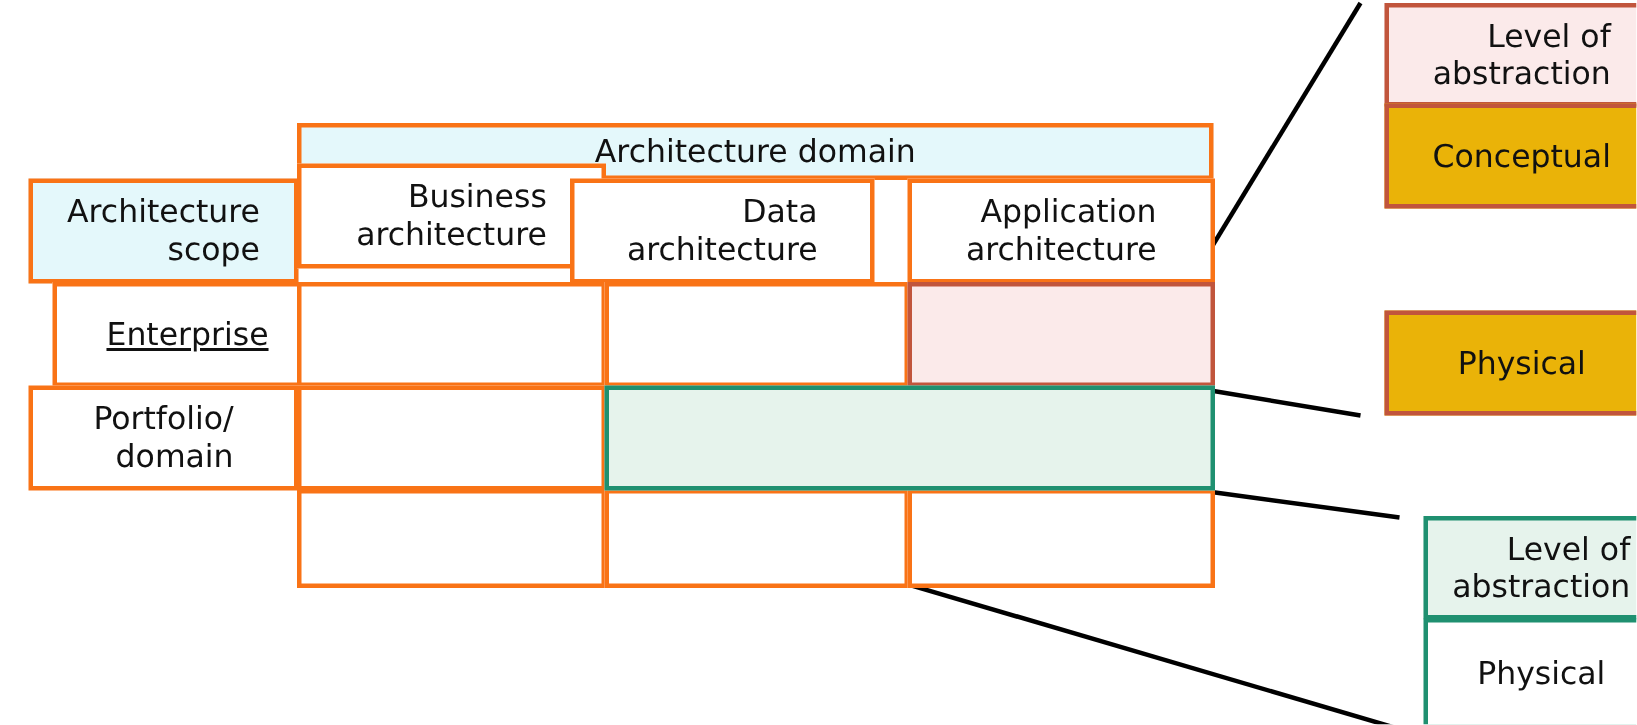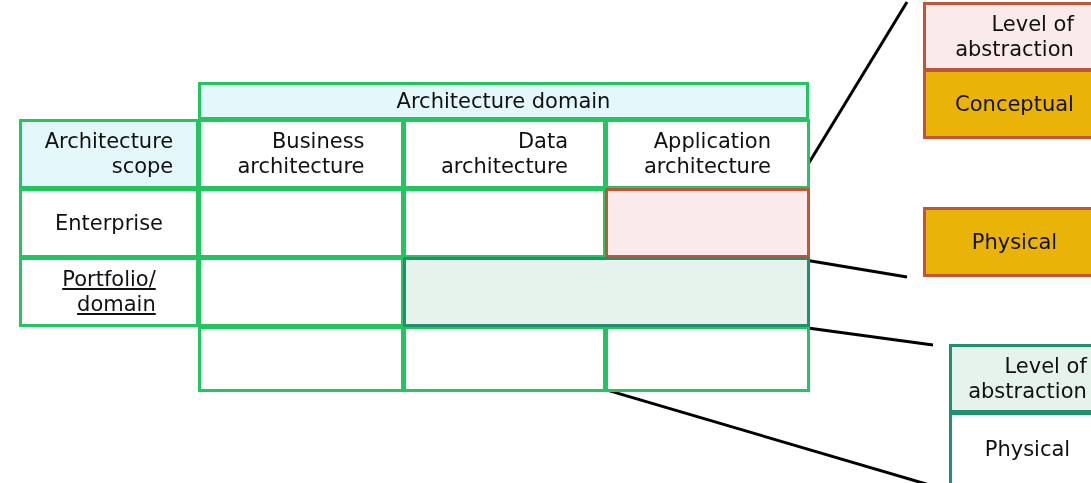--- a/index.html
+++ b/index.html
@@ -24,21 +24,21 @@
     align-items: center;
     justify-content: center;
     text-align: right;
     line-height: 1.18;
     color: #111111;
     white-space: pre-line;
     margin-left: 17px;
   }
   
   .cy {
-    border: 3px solid #22c55e;
+    border: 3px solid #f97316;
     background: #ffffff;
     font-size: 21px;
   }
   .cy-fill {
     background: #e4f8fb;
   }
   
   .rd {
     border: 3px solid #c1553c;
     background: #eab308;
@@ -83,29 +83,29 @@
     <line x1="389" y1="326" x2="933" y2="486" stroke="#000000" stroke-width="3"></line>
   </svg>
 
   <div class="layer-boxes">
 
     <div class="cell cy cy-fill" style="left:181px; top:82px; width:611px; height:38px;">Architecture domain</div>
 
     <div class="cell cy cy-fill" style="left:2px; top:119px; width:180px; height:70px;">Architecture
 scope</div>
 
-    <div class="cell cy" style="left:181px; top:119px; width:206px; height:70px;">Business
+    <div class="cell cy" style="left:181px; top:109px; width:206px; height:70px;">Business
 architecture</div>
-    <div class="cell cy" style="left:386px; top:119px; width:203px; height:70px;">Data
+    <div class="cell cy" style="left:363px; top:119px; width:203px; height:70px;">Data
 architecture</div>
     <div class="cell cy" style="left:588px; top:119px; width:205px; height:70px;">Application
 architecture</div>
 
-    <div class="cell cy" style="left:2px; top:188px; width:180px; height:70px;">Enterprise</div>
-    <div class="cell cy" style="left:2px; top:257px; width:180px; height:70px;text-decoration:underline;">Portfolio/
+    <div class="cell cy" style="left:18px; top:188px; width:180px; height:70px;text-decoration:underline;">Enterprise</div>
+    <div class="cell cy" style="left:2px; top:257px; width:180px; height:70px;">Portfolio/
 domain</div>
 
     <div class="cell cy" style="left:181px; top:188px; width:206px; height:70px;"></div>
     <div class="cell cy" style="left:386px; top:188px; width:203px; height:70px;"></div>
 
     <div class="cell cy" style="left:181px; top:257px; width:206px; height:70px;"></div>
 
     <div class="cell cy" style="left:181px; top:326px; width:206px; height:66px;"></div>
     <div class="cell cy" style="left:386px; top:326px; width:203px; height:66px;"></div>
     <div class="cell cy" style="left:588px; top:326px; width:205px; height:66px;"></div>

